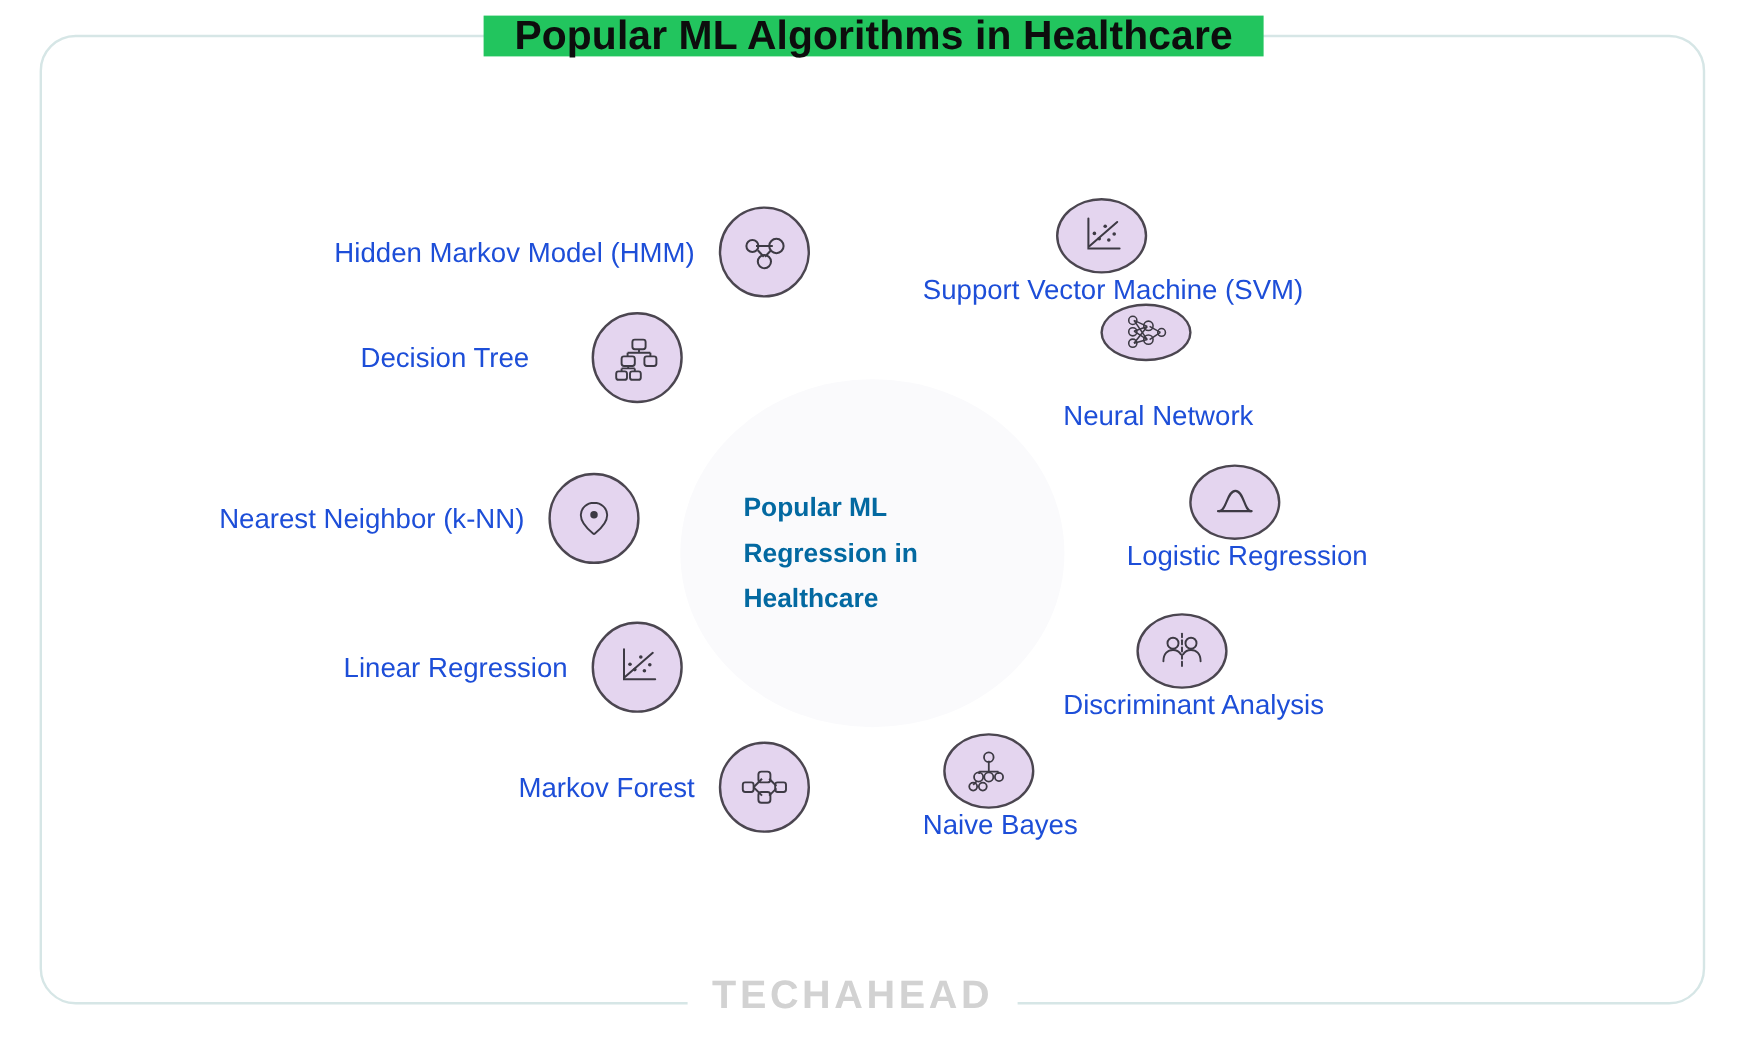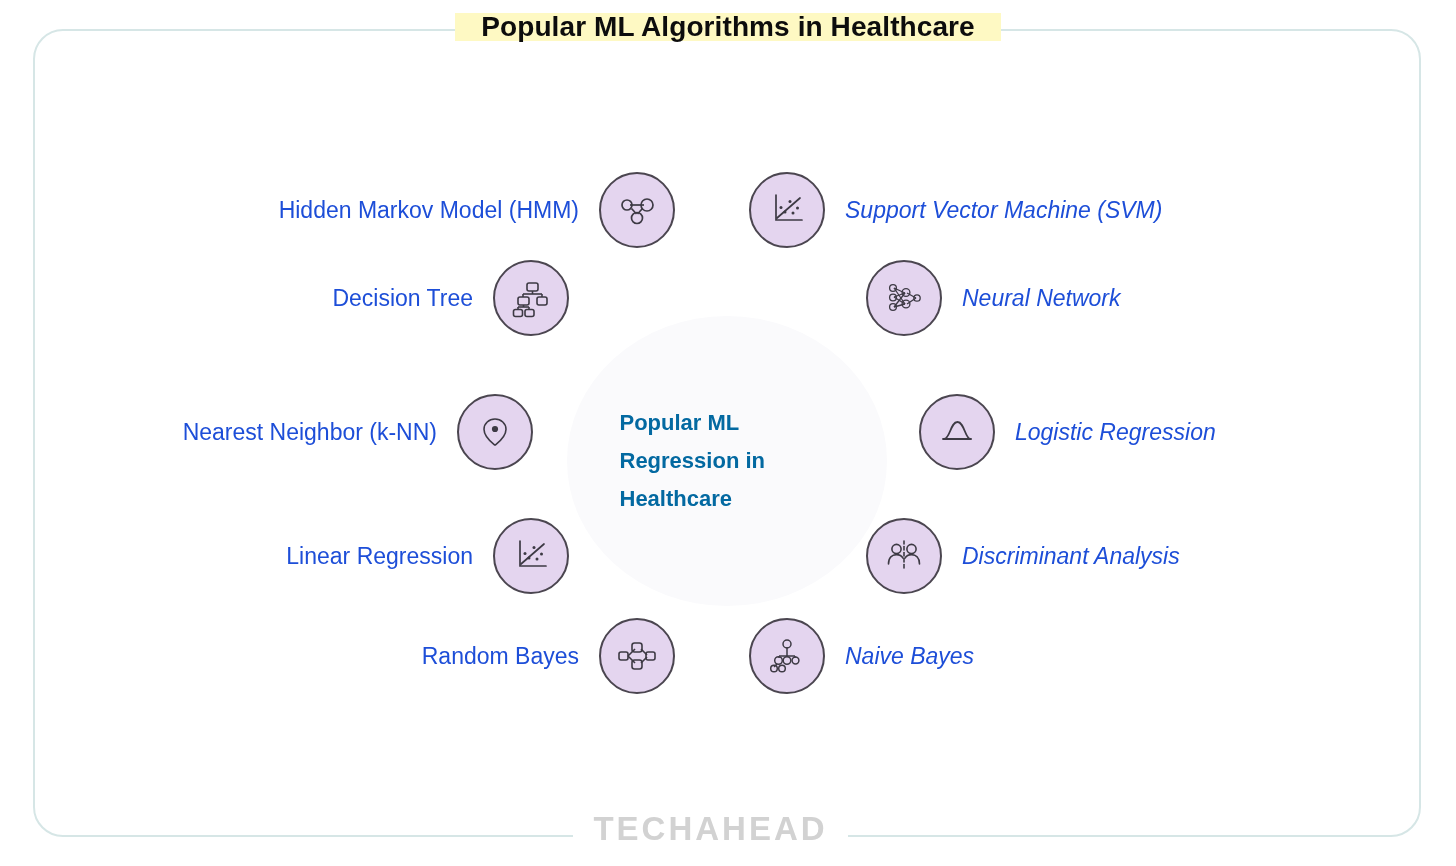--- a/index.html
+++ b/index.html
@@ -32,23 +32,23 @@
   #title-wrap {
     position: absolute;
     left: 0;
     top: 13px;
     width: 1456px;
     text-align: center;
     line-height: 1;
   }
   #title {
     display: inline-block;
-    background: #fef9c3;
+    background: #22c55e;
     padding: 0 26px;
-    font-size: 28px;
+    font-size: 34px;
     font-weight: bold;
     letter-spacing: .1px;
     color: #0d0d0d;
   }
 
   
   #watermark-wrap {
     position: absolute;
     left: 0;
     top: 812px;
@@ -89,21 +89,21 @@
   }
 
   
   .node {
     position: absolute;
     display: flex;
     align-items: center;
     height: 90px;
   }
   .node.left  { flex-direction: row; justify-content: flex-end; }
-  .node.right { justify-content: flex-start; font-style: italic; }
+  .node.right { flex-direction: column; justify-content: flex-start; }
 
   .bubble {
     width: 76px;
     height: 76px;
     min-width: 76px;
     border-radius: 50%;
     background: #e4d5ef;
     border: 2px solid #4b4650;
     box-sizing: border-box;
     display: flex;
@@ -116,21 +116,21 @@
     font-size: 23px;
     color: #1d4ed8;
     white-space: nowrap;
     letter-spacing: 0;
   }
   .node.left  .label { margin-right: 20px; text-align: right; }
   .node.right .label { margin-left: 20px;  text-align: left; }
 
   
   .r1 { top: 165px; }
-  .r2 { top: 253px; }
+  .r2 { top: 253px; gap: 32px; }
   .r3 { top: 387px; }
   .r4 { top: 511px; }
   .r5 { top: 611px; }
 
   .left.c1  { right: 781px; }   
   .left.c2  { right: 887px; }
   .left.c3  { right: 923px; }
   .left.c4  { right: 887px; }
   .left.c5  { right: 781px; }
 
@@ -211,21 +211,21 @@
       <circle cx="19" cy="23" r="1.5" fill="#3d3a44" stroke="none"></circle>
       <circle cx="24" cy="12.5" r="1.5" fill="#3d3a44" stroke="none"></circle>
       <circle cx="27" cy="24" r="1.5" fill="#3d3a44" stroke="none"></circle>
       <circle cx="31.5" cy="19" r="1.5" fill="#3d3a44" stroke="none"></circle>
       <circle cx="15" cy="18.5" r="1.5" fill="#3d3a44" stroke="none"></circle>
     </svg>
   </span>
 </div>
 
 <div class="node left r5 c5">
-  <span class="label">Random Bayes</span>
+  <span class="label">Markov Forest</span>
   <span class="bubble">
     <svg width="44" height="44" viewBox="0 0 44 44" fill="none" stroke="#3d3a44" stroke-width="1.6">
       <line x1="13" y1="22" x2="20" y2="15"></line>
       <line x1="13" y1="22" x2="20" y2="29"></line>
       <line x1="26" y1="15" x2="32" y2="21"></line>
       <line x1="26" y1="29" x2="32" y2="23"></line>
       <rect x="4" y="18" width="9" height="8" rx="2"></rect>
       <rect x="17" y="9" width="10" height="9" rx="2.5"></rect>
       <rect x="17" y="26" width="10" height="9" rx="2.5"></rect>
       <rect x="31" y="18" width="9" height="8" rx="2"></rect>

